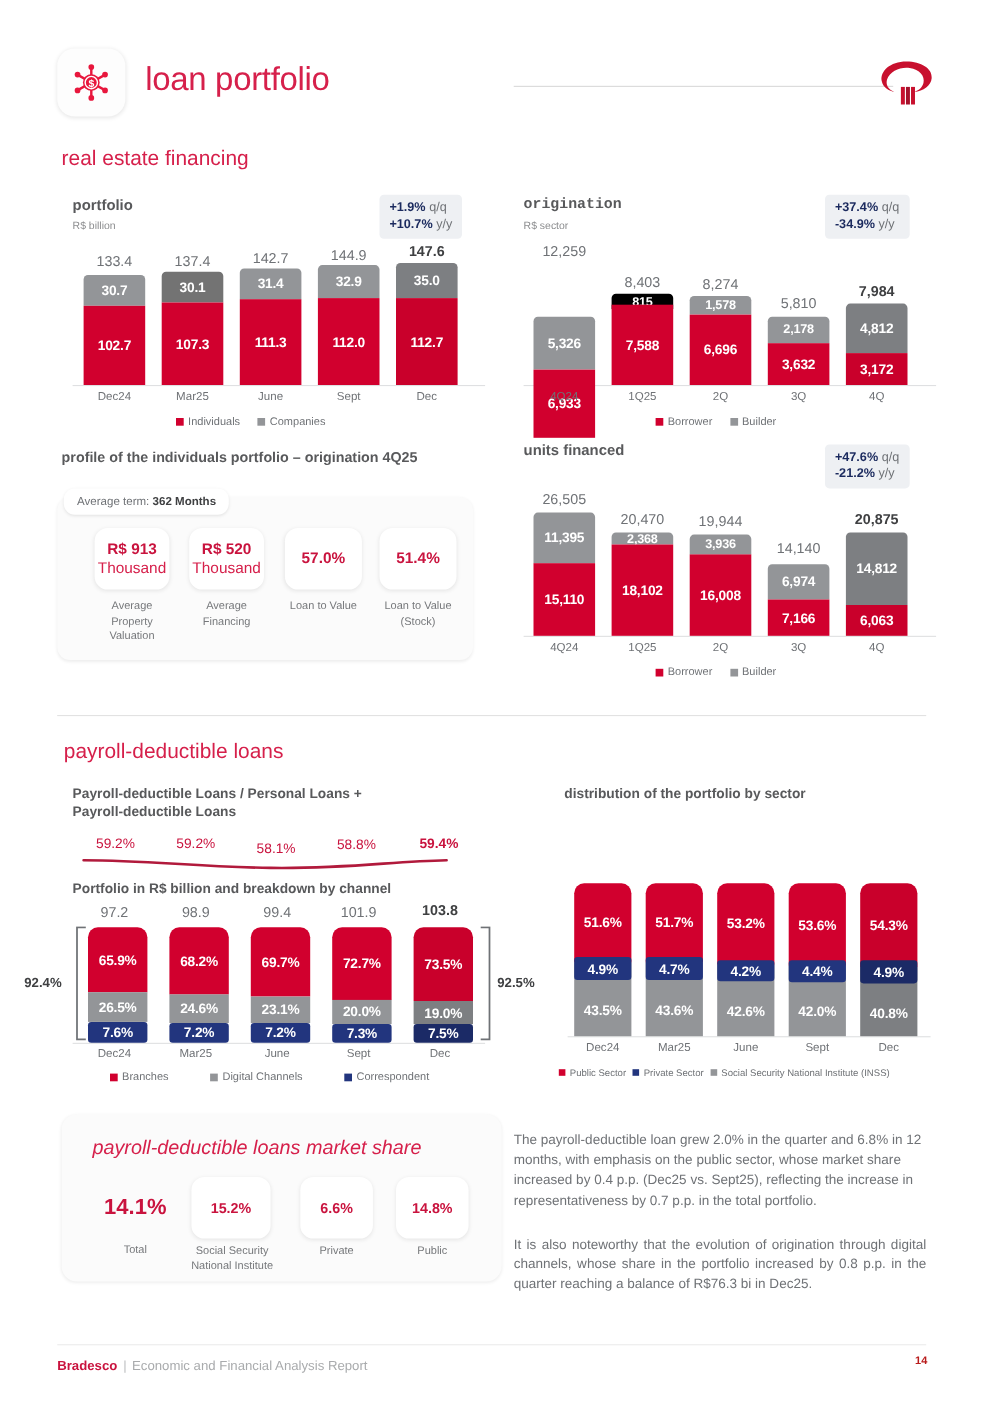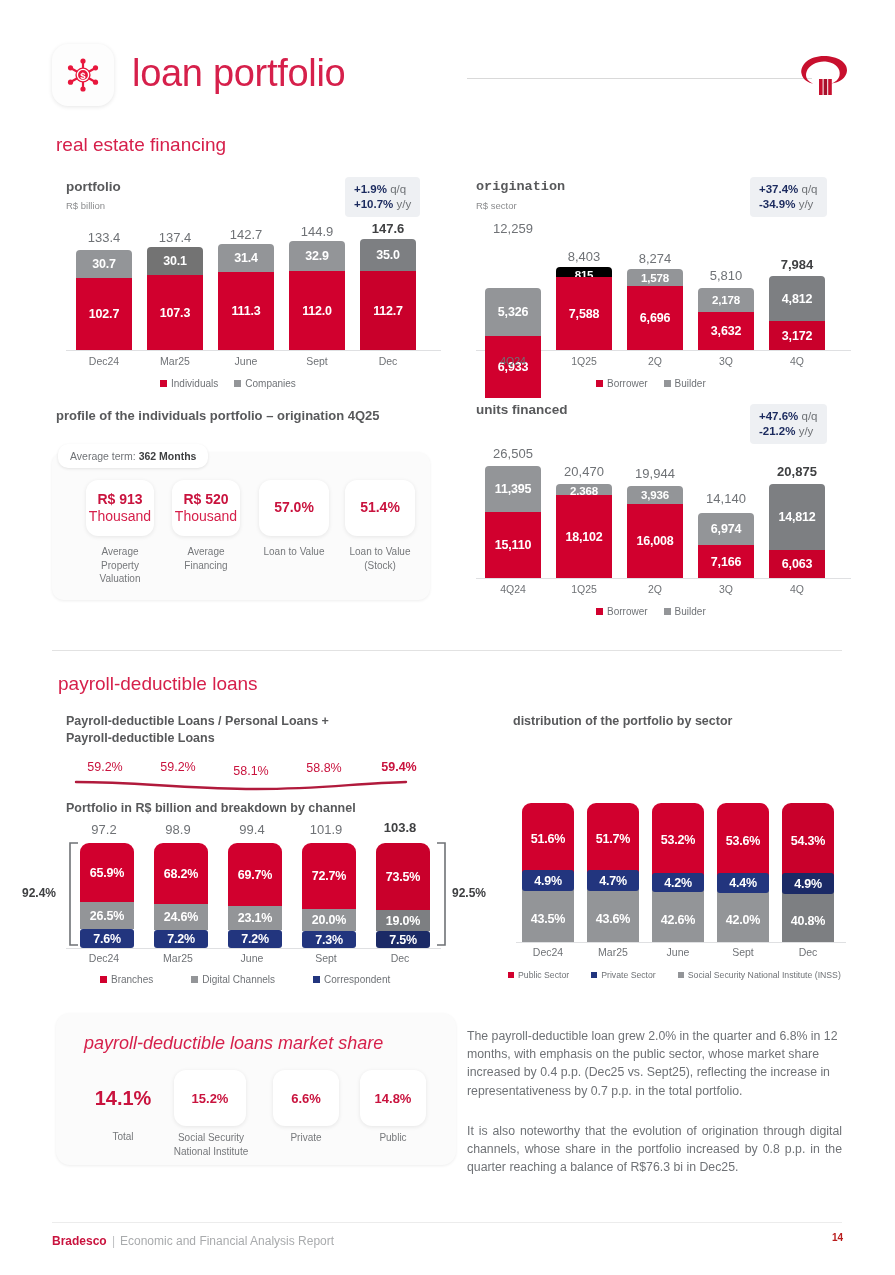--- a/index.html
+++ b/index.html
@@ -16,21 +16,21 @@
   
   .header { position: absolute; left: 52px; top: 44px; width: 800px; height: 72px; }
   .hdr-icon-box {
     position: absolute; left: 0; top: 0; width: 62px; height: 62px;
     background: #fdfdfd; border-radius: 16px;
     box-shadow: 0 1px 4px rgba(0,0,0,0.10);
     display: flex; align-items: center; justify-content: center;
   }
   .hdr-title {
     position: absolute; left: 80px; top: -2px;
-    font-size: 38px; font-weight: 300; color: #d6204b;
+    font-size: 30px; font-weight: 300; color: #d6204b;
     letter-spacing: -0.3px; line-height: 62px;
   }
   .hdr-rule {
     position: absolute; left: 415px; top: 34px; width: 345px; height: 1px;
     background: #d9d9d9;
   }
   .hdr-logo { position: absolute; right: 0px; top: 6px; width: 56px; height: 52px; }
 
   
   .sec-title {
@@ -602,21 +602,21 @@
       </div>
     <div class="seg" style="top:70px; height:21px; background:#1B2A66; border-radius:3px; z-index:2;">
         <span>4.9%</span>
       </div>
     <div class="seg" style="top:76px; height:63px; background:#7D7F82;">
         <span style="position:relative; top:10px;">40.8%</span>
       </div>
   </div>
   <div class="cat" style="left:778px; top:946px; width:60px;">Dec</div>
 
-  <div class="legend" style="left:508px; top:970px; gap:22px; font-size:8.7px;">
+  <div class="legend" style="left:508px; top:970px; gap:6px; font-size:8.7px;">
     <span class="li">
         <i class="sw" style="background:#D1002E; width:6px; height:6px;"></i>
         <span>Public Sector</span>
       </span>
     <span class="li">
         <i class="sw" style="background:#22357E; width:6px; height:6px;"></i>
         <span>Private Sector</span>
       </span>
     <span class="li">
         <i class="sw" style="background:#939598; width:6px; height:6px;"></i>

